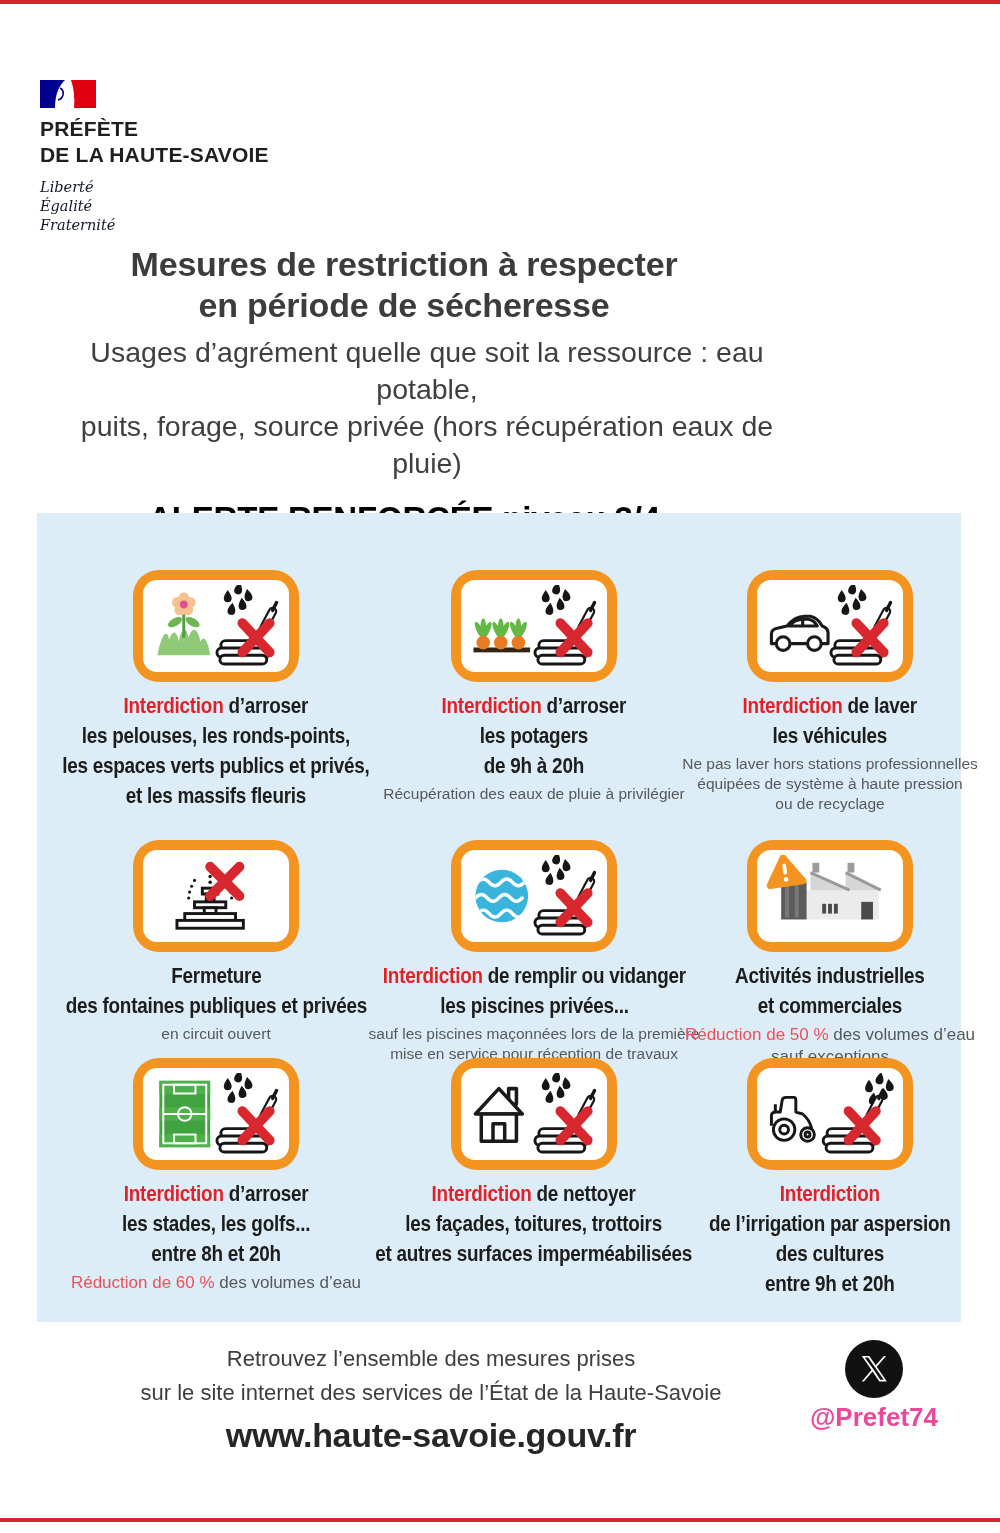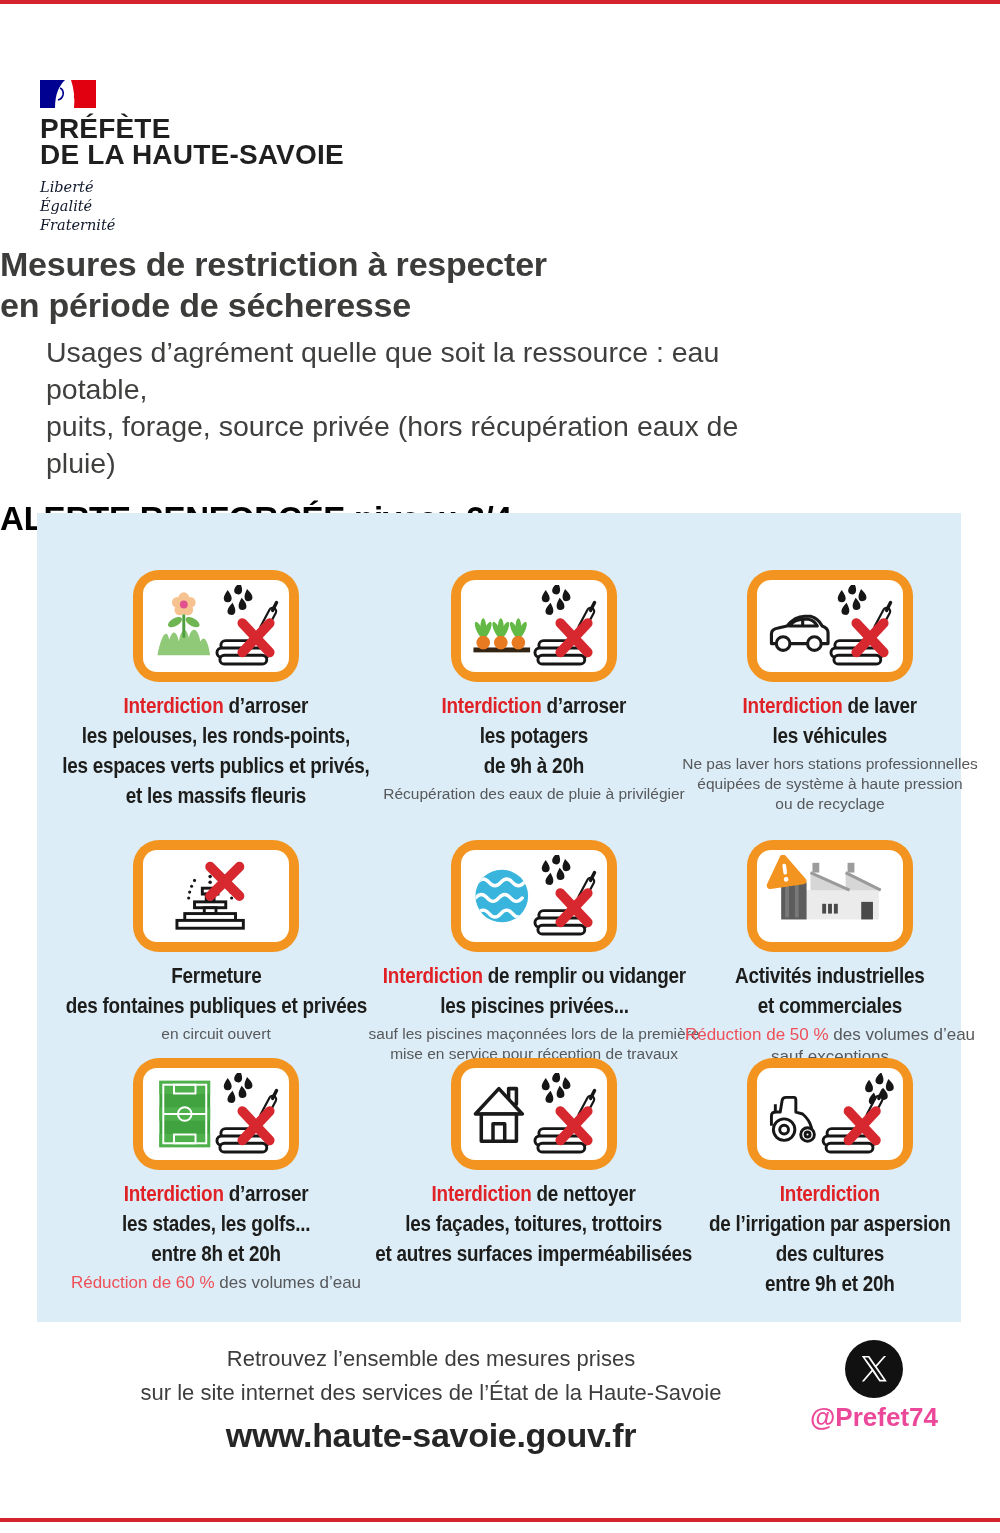--- a/index.html
+++ b/index.html
@@ -5,27 +5,27 @@
   html,body{margin:0;padding:0;background:#fff;}
   .page{position:relative;width:1000px;height:1533px;background:#ffffff;
         font-family:"Liberation Sans",sans-serif;overflow:hidden;}
   .redline{position:absolute;left:0;width:100%;background:#d5232d;}
   .redline.top{top:0;height:4px;}
   .redline.bottom{top:1518px;height:4px;}
 
   
   .brand{position:absolute;left:40px;top:80px;}
   .flag{display:block;}
-  .brand-name{margin-top:8px;font-weight:700;font-size:28px;line-height:26px;
+  .brand-name{margin-top:8px;font-weight:700;font-size:21px;line-height:26px;
               color:#1f1f1f;letter-spacing:.2px;}
   .motto{margin-top:10px;font-family:"DejaVu Serif",serif;font-style:italic;
          font-size:14.5px;line-height:19px;color:#0f172a;}
 
   
-  .title-block{position:absolute;top:244px;left:0;width:808px;color:#3c3c3b;}
+  .title-block{position:absolute;top:244px;left:0;width:808px;text-align:center;color:#3c3c3b;}
   .h1{font-size:34px;line-height:41px;font-weight:700;letter-spacing:-.2px;margin:0;}
   .subtitle{margin-top:8px;font-size:28.5px;line-height:37px;font-weight:400;color:#3f3f3e;margin-left:46px;}
   .alert{margin-top:18px;font-size:33px;font-weight:700;color:#000000;letter-spacing:-.2px;}
 
   
   .panel{position:absolute;left:37px;top:513px;width:924px;height:809px;background:#dcedf8;}
   .card{position:absolute;width:330px;display:flex;flex-direction:column;align-items:center;}
   .picto{width:166px;height:112px;background:#f2941f;border-radius:26px;
          display:flex;align-items:center;justify-content:center;flex:none;}
   .picto-inner{width:146px;height:92px;background:#fff;border-radius:14px;

